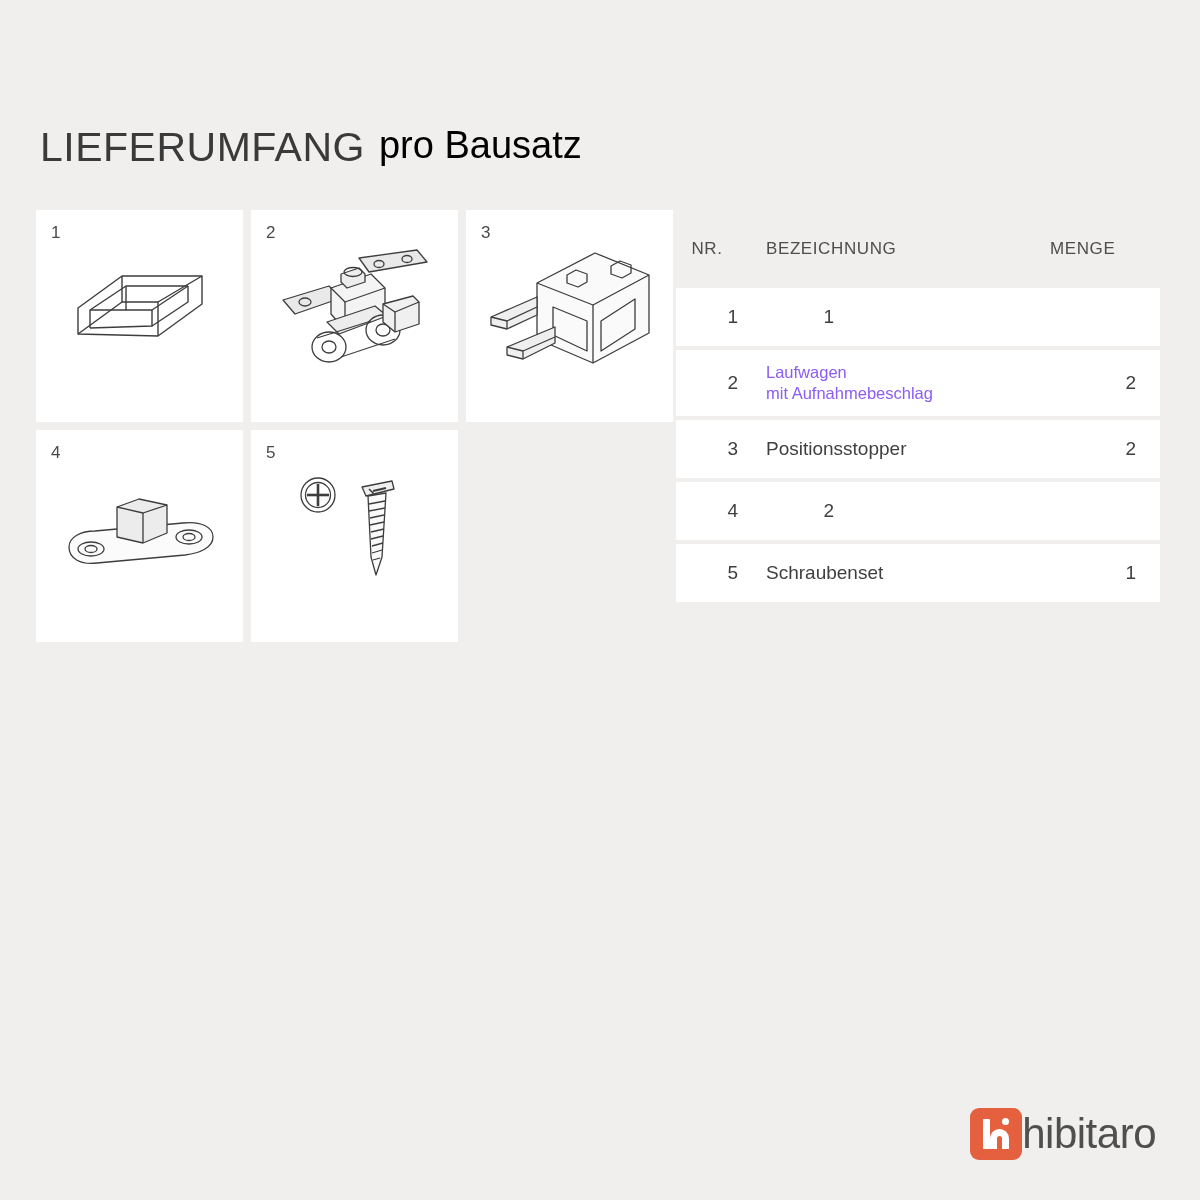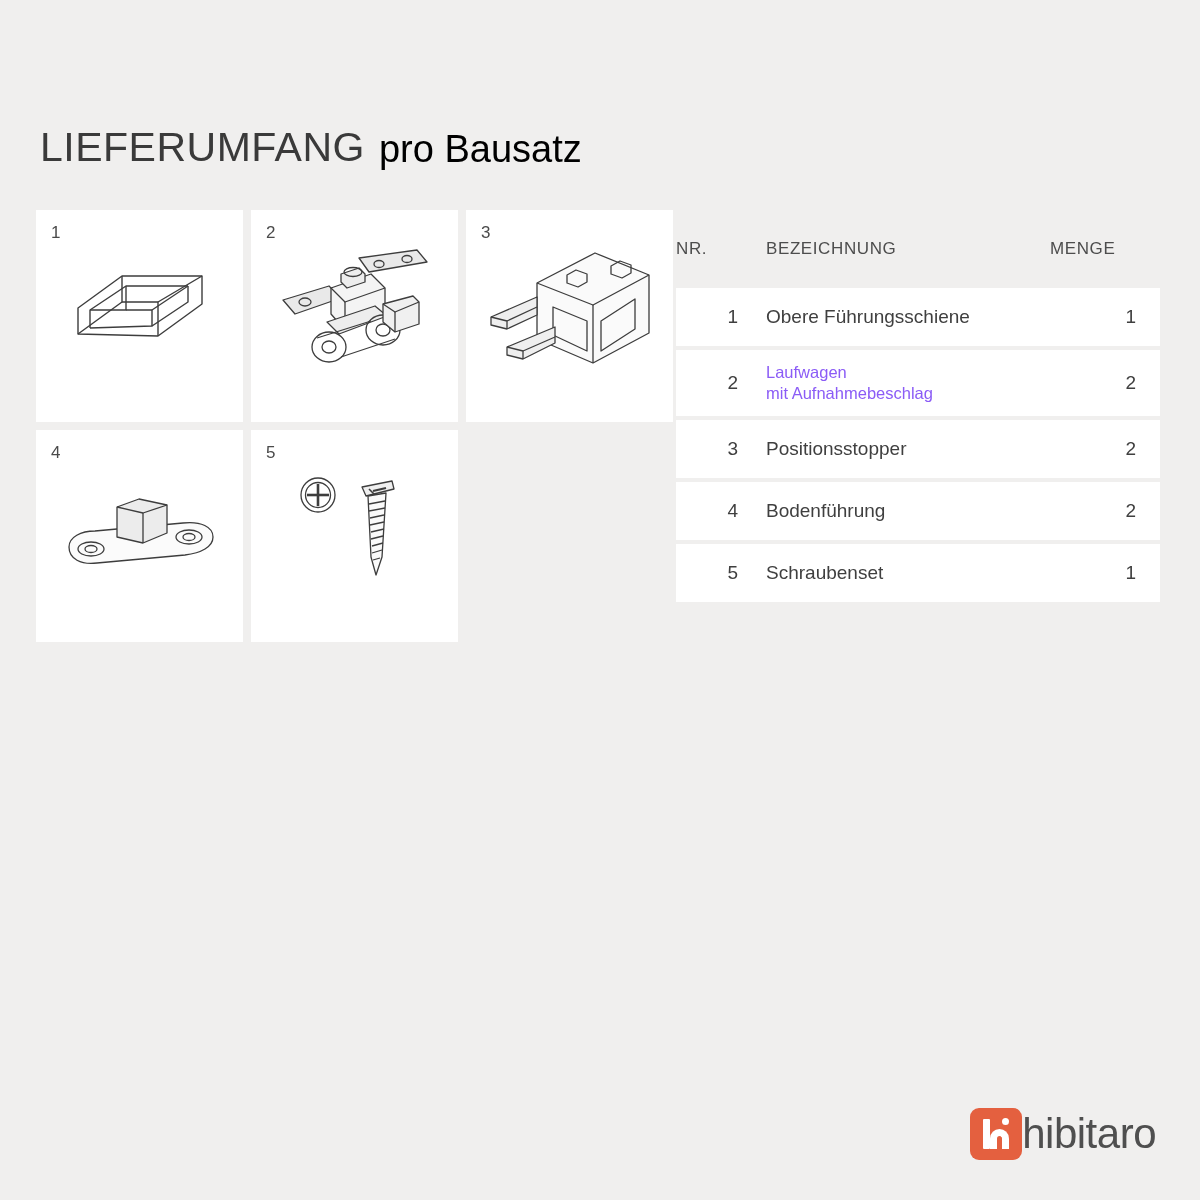--- a/index.html
+++ b/index.html
@@ -15,21 +15,21 @@
     overflow: hidden;
     position: relative;
   }
 
   
   .title-row {
     position: absolute;
     left: 40px;
     top: 124px;
     display: flex;
-    align-items: flex-end;
+    align-items: flex-start;
     gap: 14px;
     white-space: nowrap;
   }
   .title-main {
     font-size: 41px;
     letter-spacing: 0.5px;
     color: #3a3a3a;
     font-weight: 400;
   }
   .title-sub {
@@ -86,21 +86,21 @@
     display: flex;
     align-items: center;
     height: 78px;
     padding: 0 0 0 0;
     font-size: 17px;
     color: #4d4d4d;
     letter-spacing: 0.6px;
   }
   .thead .c-nr {
     width: 72px;
-    text-align: left;
+    text-align: center;
     padding-right: 10px;
     box-sizing: border-box;
   }
   .thead .c-name {
     flex: 1;
     padding-left: 18px;
   }
   .thead .c-qty {
     width: 110px;
     text-align: left;
@@ -346,42 +346,40 @@
 <div class="table">
 
   <div class="thead">
     <div class="c-nr">NR.</div>
     <div class="c-name">BEZEICHNUNG</div>
     <div class="c-qty">MENGE</div>
   </div>
 
   <div class="trow">
     <div class="c-nr">1</div>
-    <div class="c-name">Obere Führungsschiene</div>
     <div class="c-qty">1</div>
   </div>
 
   <div class="trow row-tall">
     <div class="c-nr">2</div>
     <div class="c-name two-line">
       <div>Laufwagen</div>
       <div>mit Aufnahmebeschlag</div>
     </div>
     <div class="c-qty">2</div>
   </div>
 
   <div class="trow">
     <div class="c-nr">3</div>
     <div class="c-name">Positionsstopper</div>
     <div class="c-qty">2</div>
   </div>
 
   <div class="trow">
     <div class="c-nr">4</div>
-    <div class="c-name">Bodenführung</div>
     <div class="c-qty">2</div>
   </div>
 
   <div class="trow">
     <div class="c-nr">5</div>
     <div class="c-name">Schraubenset</div>
     <div class="c-qty">1</div>
   </div>
 </div>
 

